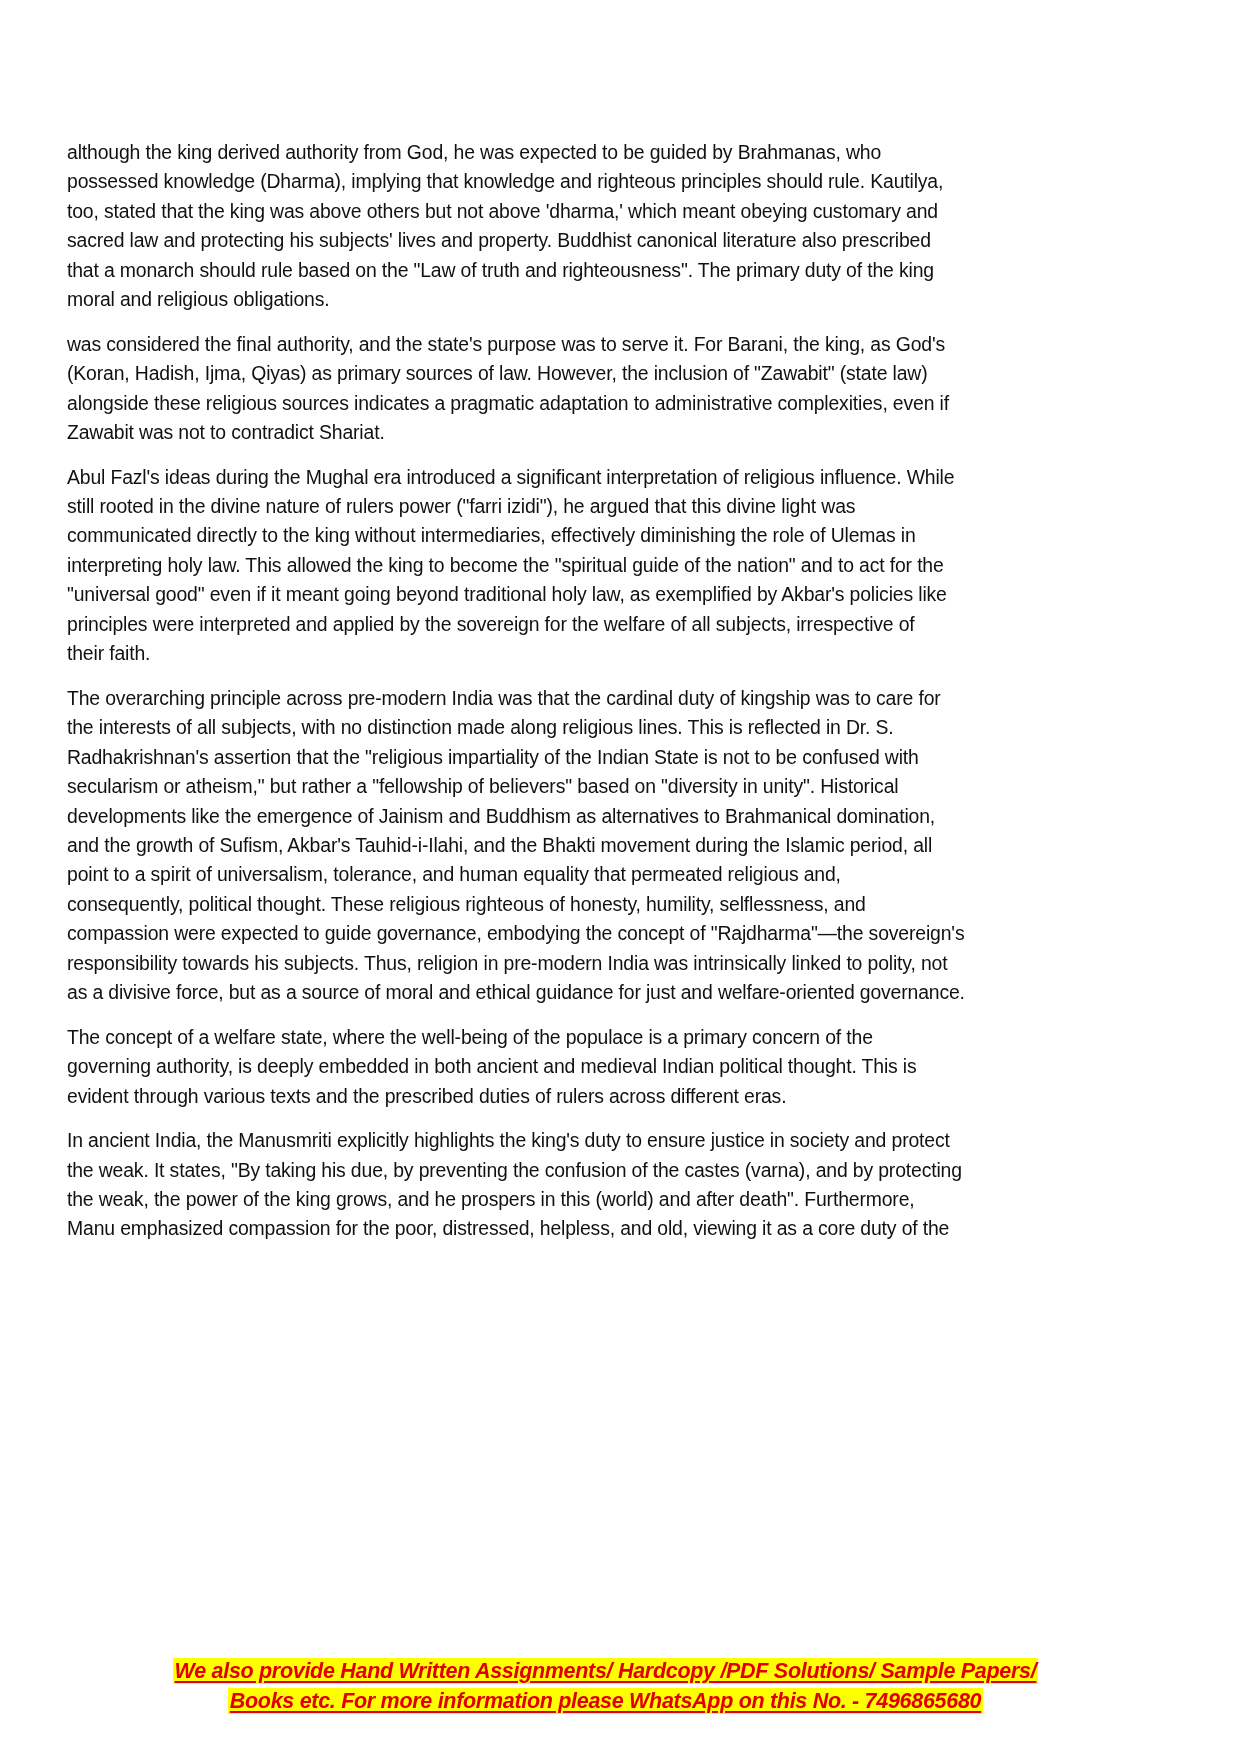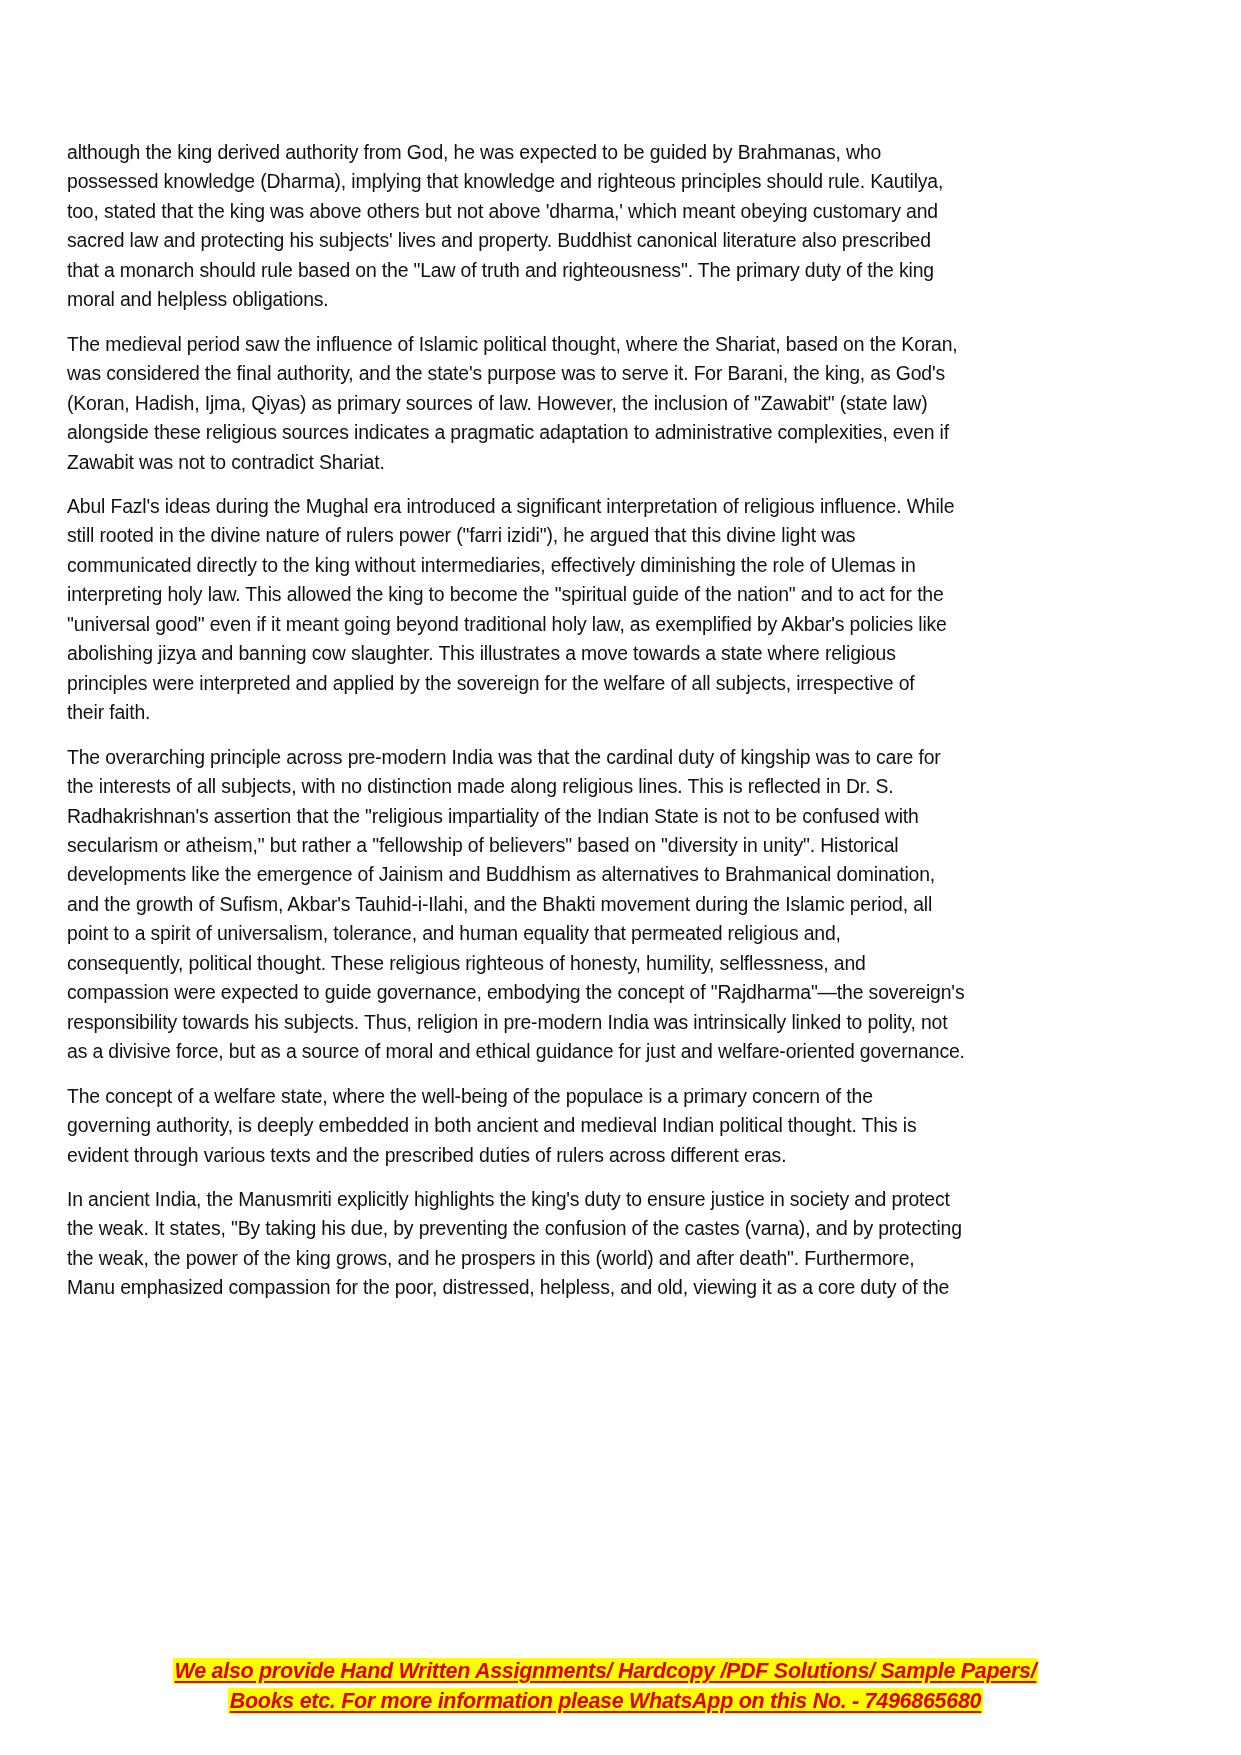--- a/index.html
+++ b/index.html
@@ -61,38 +61,36 @@
 <body>
 
 <div class="page">
 
   <p>
     <span class="ln">although the king derived authority from God, he was expected to be guided by Brahmanas, who</span>
     <span class="ln">possessed knowledge (Dharma), implying that knowledge and righteous principles should rule. Kautilya,</span>
     <span class="ln">too, stated that the king was above others but not above 'dharma,' which meant obeying customary and</span>
     <span class="ln">sacred law and protecting his subjects' lives and property. Buddhist canonical literature also prescribed</span>
     <span class="ln">that a monarch should rule based on the "Law of truth and righteousness". The primary duty of the king</span>
-    <span class="ln">moral and helpless obligations.</span>
+    <span class="ln">moral and religious obligations.</span>
   </p>
 
   <p>
-    <span class="ln">The medieval period saw the influence of Islamic political thought, where the Shariat, based on the Koran,</span>
     <span class="ln">was considered the final authority, and the state's purpose was to serve it. For Barani, the king, as God's</span>
     <span class="ln">(Koran, Hadish, Ijma, Qiyas) as primary sources of law. However, the inclusion of "Zawabit" (state law)</span>
     <span class="ln">alongside these religious sources indicates a pragmatic adaptation to administrative complexities, even if</span>
     <span class="ln">Zawabit was not to contradict Shariat.</span>
   </p>
 
   <p>
     <span class="ln">Abul Fazl's ideas during the Mughal era introduced a significant interpretation of religious influence. While</span>
     <span class="ln">still rooted in the divine nature of rulers power ("farri izidi"), he argued that this divine light was</span>
     <span class="ln">communicated directly to the king without intermediaries, effectively diminishing the role of Ulemas in</span>
     <span class="ln">interpreting holy law. This allowed the king to become the "spiritual guide of the nation" and to act for the</span>
     <span class="ln">"universal good" even if it meant going beyond traditional holy law, as exemplified by Akbar's policies like</span>
-    <span class="ln">abolishing jizya and banning cow slaughter. This illustrates a move towards a state where religious</span>
     <span class="ln">principles were interpreted and applied by the sovereign for the welfare of all subjects, irrespective of</span>
     <span class="ln">their faith.</span>
   </p>
 
   <p>
     <span class="ln">The overarching principle across pre-modern India was that the cardinal duty of kingship was to care for</span>
     <span class="ln">the interests of all subjects, with no distinction made along religious lines. This is reflected in Dr. S.</span>
     <span class="ln">Radhakrishnan's assertion that the "religious impartiality of the Indian State is not to be confused with</span>
     <span class="ln">secularism or atheism," but rather a "fellowship of believers" based on "diversity in unity". Historical</span>
     <span class="ln">developments like the emergence of Jainism and Buddhism as alternatives to Brahmanical domination,</span>

